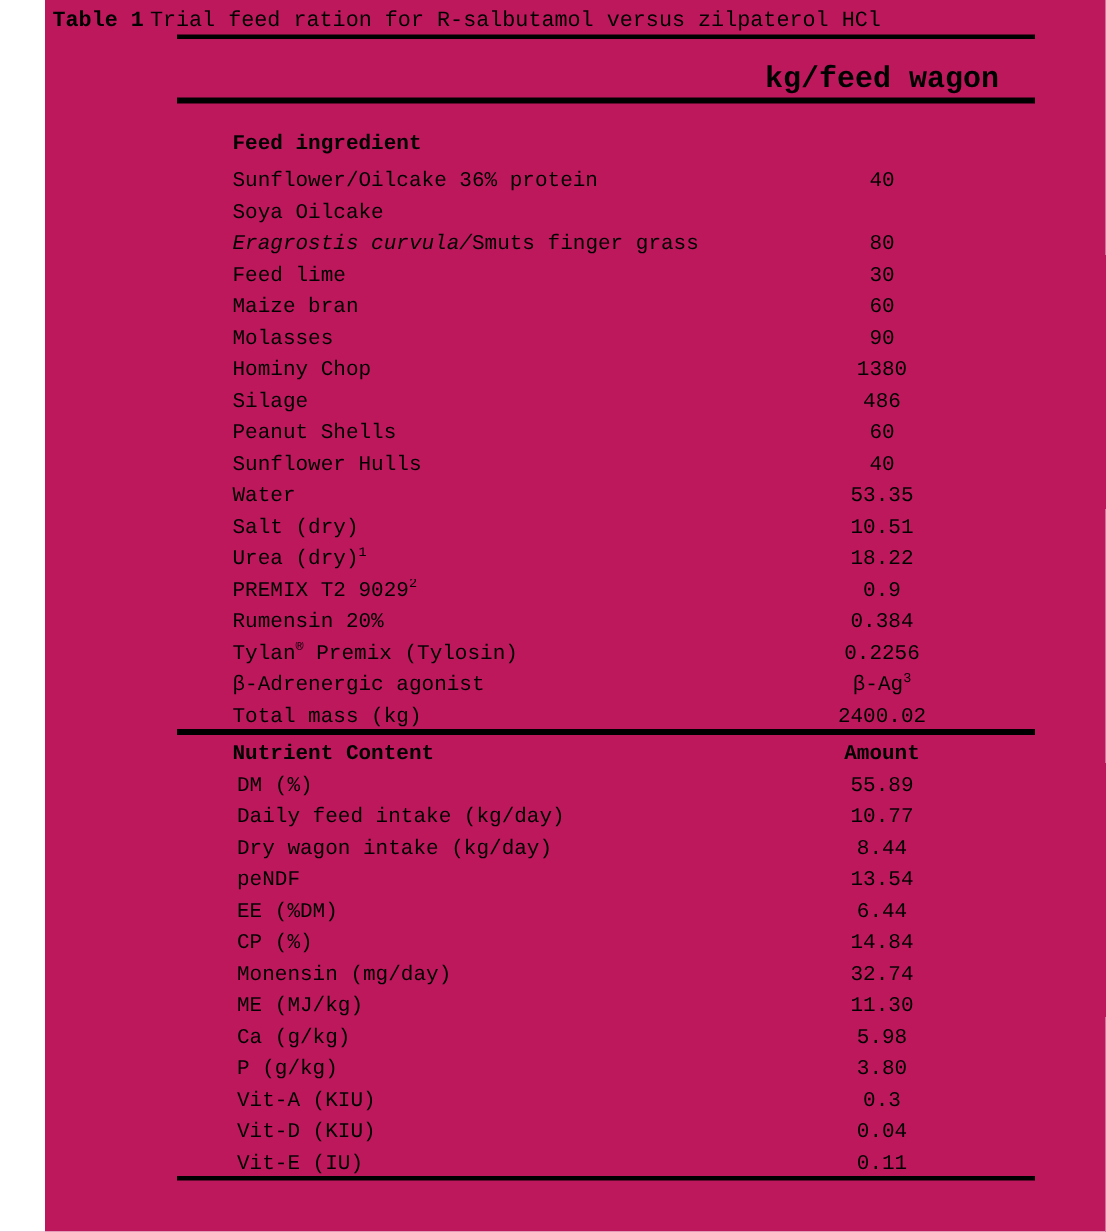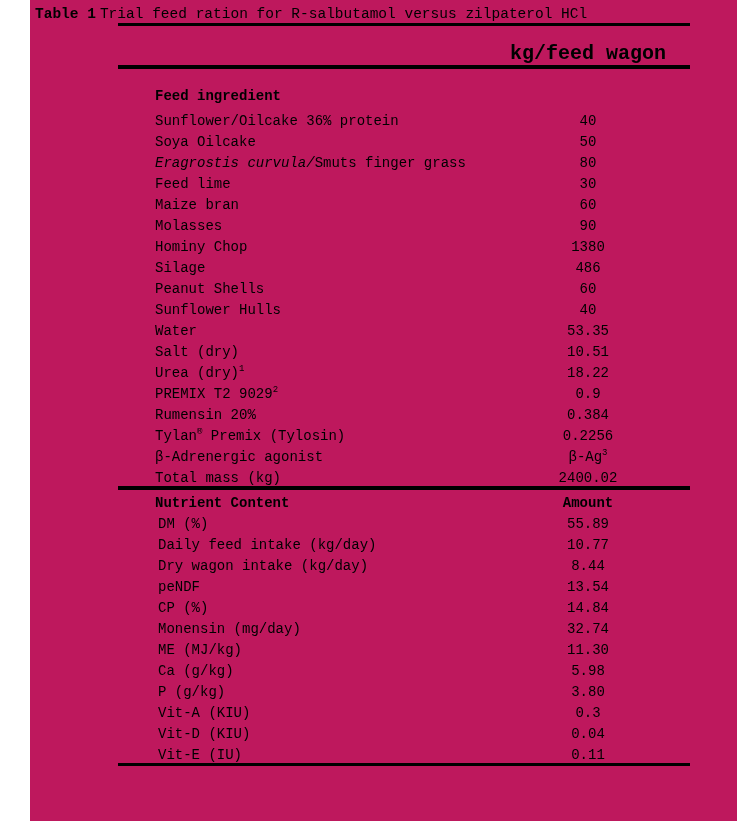--- a/index.html
+++ b/index.html
@@ -99,21 +99,20 @@
     </div>
     <div class="rows-gap"></div>
 
     <div id="feed-rows">
         <div class="row">
           <div class="label-cell">Sunflower/Oilcake 36% protein</div>
           <div class="value-cell">40</div>
         </div>
         <div class="row">
           <div class="label-cell">Soya Oilcake</div>
-          <div class="value-cell">50</div>
         </div>
         <div class="row">
           <div class="label-cell"><i>Eragrostis curvula/</i>Smuts finger grass</div>
           <div class="value-cell">80</div>
         </div>
         <div class="row">
           <div class="label-cell">Feed lime</div>
           <div class="value-cell">30</div>
         </div>
         <div class="row">
@@ -192,20 +191,24 @@
         </div>
         <div class="row indent">
           <div class="label-cell">Dry wagon intake (kg/day)</div>
           <div class="value-cell">8.44</div>
         </div>
         <div class="row indent">
           <div class="label-cell">peNDF</div>
           <div class="value-cell">13.54</div>
         </div>
         <div class="row indent">
+          <div class="label-cell">EE (%DM)</div>
+          <div class="value-cell">6.44</div>
+        </div>
+        <div class="row indent">
           <div class="label-cell">CP (%)</div>
           <div class="value-cell">14.84</div>
         </div>
         <div class="row indent">
           <div class="label-cell">Monensin (mg/day)</div>
           <div class="value-cell">32.74</div>
         </div>
         <div class="row indent">
           <div class="label-cell">ME (MJ/kg)</div>
           <div class="value-cell">11.30</div>

